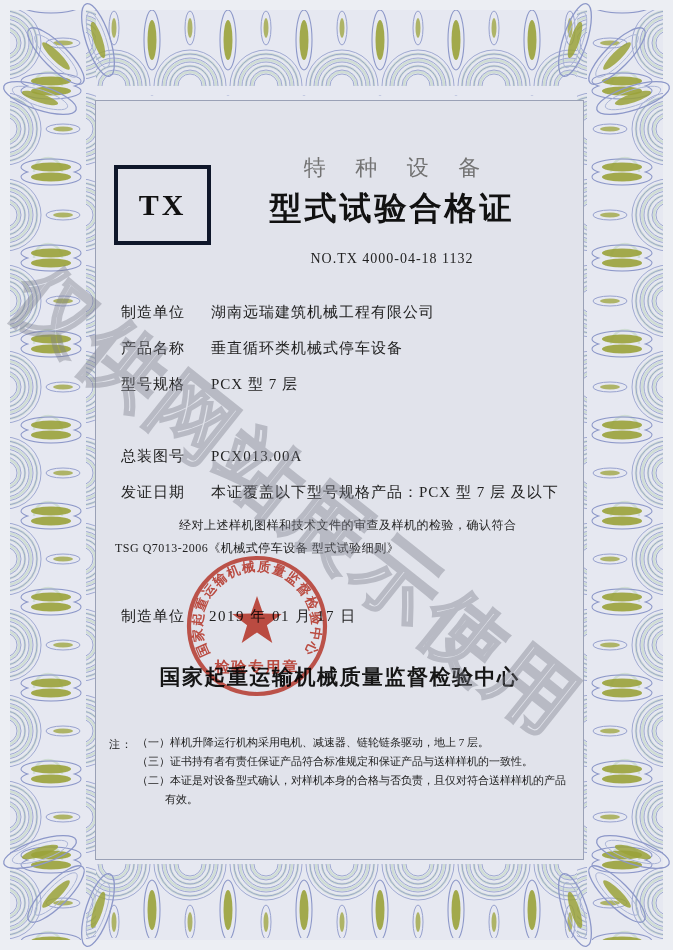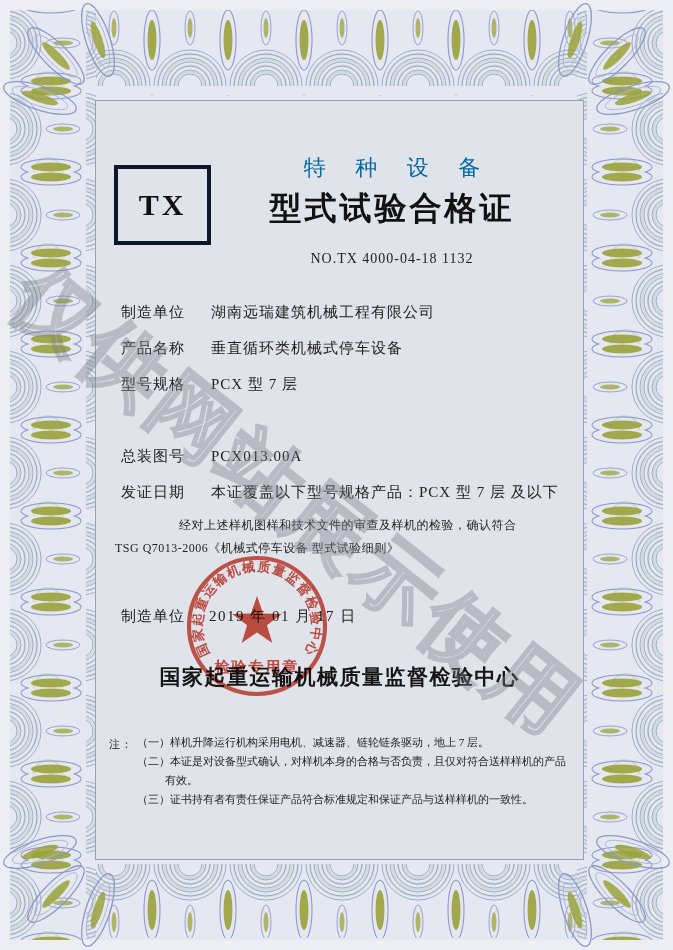--- a/index.html
+++ b/index.html
@@ -19,21 +19,21 @@
     background:#e1e3eb;border:1px solid #9aa1b6;box-sizing:border-box;
     z-index:1;
   }
   .tx-box{
     position:absolute;left:18px;top:64px;width:97px;height:80px;
     border:4px solid #0f172a;box-sizing:border-box;
     display:flex;align-items:center;justify-content:center;
     font-weight:bold;font-size:30px;letter-spacing:3px;color:#111;
   }
   .title-block{position:absolute;left:118px;top:52px;width:356px;text-align:center;color:#191919;}
-  .hdr-small{font-size:22px;letter-spacing:12px;margin-left:12px;color:#0369a1;}
+  .hdr-small{font-size:22px;letter-spacing:12px;margin-left:12px;color:#737373;}
   .hdr-big{font-size:32px;font-weight:bold;letter-spacing:3px;margin-top:4px;color:#111;}
   .cert-no{font-size:14px;letter-spacing:1px;margin-top:20px;color:#222;}
   .field{position:absolute;left:25px;font-size:15px;color:#222;white-space:nowrap;}
   .field .lbl{display:inline-block;width:74px;letter-spacing:1px;}
   .field .val{margin-left:16px;letter-spacing:1px;}
   .conclusion{position:absolute;left:19px;top:413px;width:460px;
     font-size:12px;line-height:23px;color:#222;letter-spacing:.5px;}
   .conclusion .l1{text-indent:64px;}
   .date-row{position:absolute;left:25px;top:506px;font-size:15px;color:#222;white-space:nowrap;}
   .date-row .lbl{display:inline-block;width:74px;letter-spacing:1px;}
@@ -192,22 +192,22 @@
     <div class="date-row">
       <span class="lbl">制造单位</span><span class="val">2019 年 01 月 17 日</span>
     </div>
 
     <div class="org-line">国家起重运输机械质量监督检验中心</div>
 
     <div class="notes">
       <span class="tag">注：</span>
       <div class="list">
         <div class="note">（一）样机升降运行机构采用电机、减速器、链轮链条驱动，地上 7 层。</div>
+        <div class="note">（三）证书持有者有责任保证产品符合标准规定和保证产品与送样样机的一致性。</div>
         <div class="note">（二）本证是对设备型式确认，对样机本身的合格与否负责，且仅对符合送样样机的产品有效。</div>
-        <div class="note">（三）证书持有者有责任保证产品符合标准规定和保证产品与送样样机的一致性。</div>
       </div>
     </div>
 
     <svg class="seal" width="160" height="160" viewBox="0 0 160 160">
       <circle cx="80" cy="80" r="68" fill="none" stroke="#cf4536" stroke-width="4.2" opacity="0.95"></circle>
       <path id="sealArc" d="M 33.4,109.1 A 55,55 0 1 1 126.6,109.1" fill="none"></path>
       <text font-size="13" font-weight="bold" fill="#cf4536" letter-spacing="1.5" font-family="'Liberation Serif','DejaVu Serif',serif">
         <textPath href="#sealArc" startOffset="50%" text-anchor="middle">国家起重运输机械质量监督检验中心</textPath>
       </text>
       <g transform="translate(80,76)">

